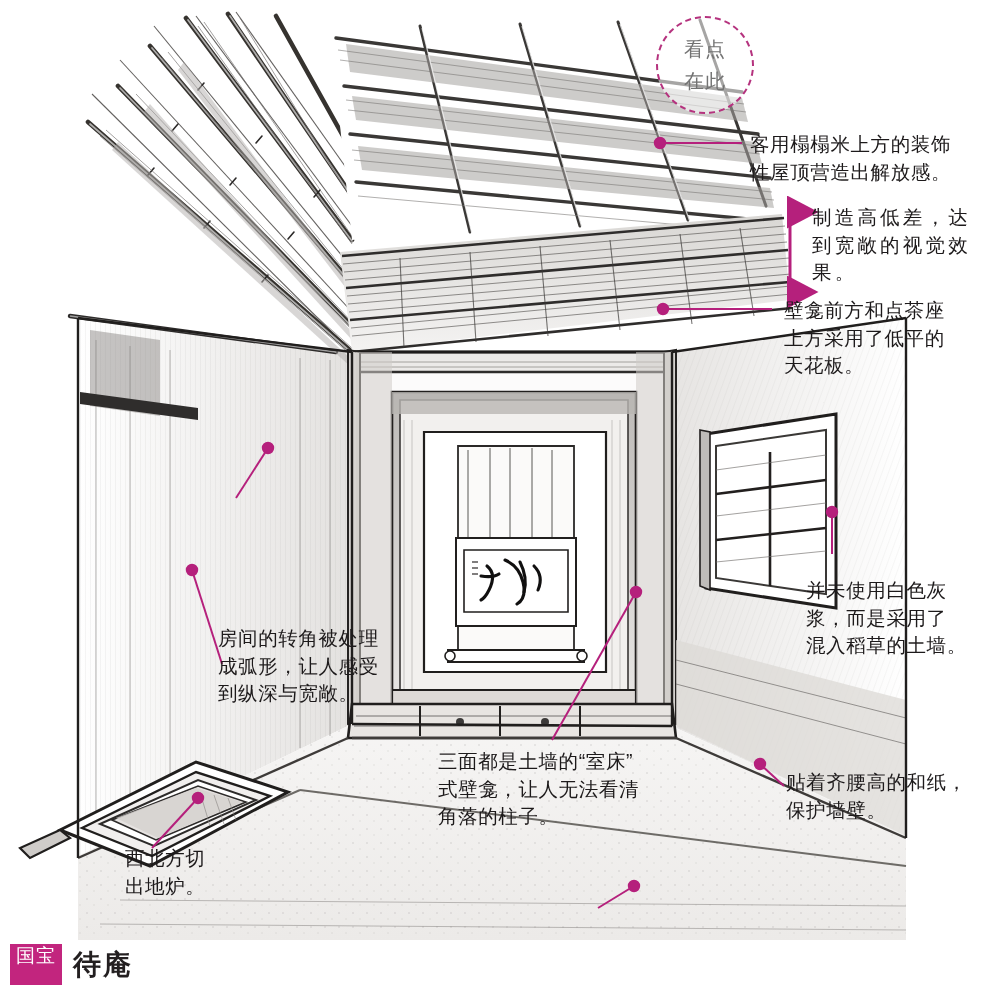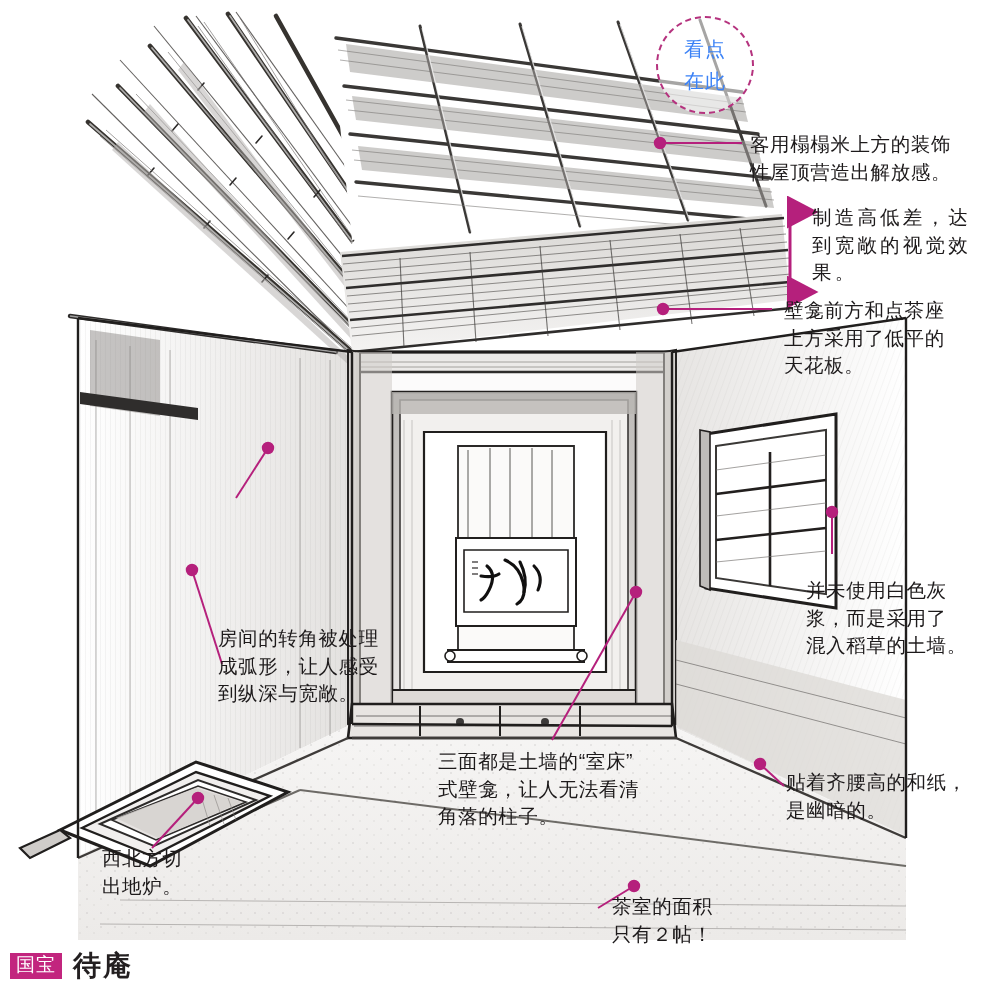--- a/index.html
+++ b/index.html
@@ -22,33 +22,33 @@
     color:#1d1a1b;
     white-space:pre-line;
   }
   .note.sp{letter-spacing:3.2px;}
 
   
   .focus-bubble{
     position:absolute;left:656px;top:16px;width:94px;height:94px;
     border:2.2px dashed #b5327e;border-radius:50%;
     display:flex;flex-direction:column;align-items:center;justify-content:center;
-    color:#3b82f6;font-size:20px;line-height:1.22;letter-spacing:1px;
+    color:#737373;font-size:20px;line-height:1.22;letter-spacing:1px;
     background:rgba(255,255,255,0.55);
     gap:8px;
   }
   .focus-bubble span{display:block;}
 
   
   .caption{
     position:absolute;left:10px;bottom:14px;display:flex;align-items:center;gap:11px;
   }
   .caption .badge{
     background:#c2257e;color:#ffffff;font-size:19px;letter-spacing:1px;
-    padding:2px 6px 3px 6px;line-height:1.1;
+    padding:2px 6px 18px 6px;line-height:1.1;
   }
   .caption .name{font-size:28px;font-weight:bold;letter-spacing:2px;color:#231f20;}
 </style>
 </head>
 <body>
 
 <div id="stage">
 
   <svg id="sketch" viewBox="0 0 988 999" aria-hidden="true">
     <defs>
@@ -434,35 +434,33 @@
 
   <div class="note" style="left:784px;top:297px;width:204px;">壁龛前方和点茶座
 上方采用了低平的
 天花板。</div>
 
   <div class="note" style="left:806px;top:577px;width:182px;">并未使用白色灰
 浆，而是采用了
 混入稻草的土墙。</div>
 
   <div class="note" style="left:786px;top:769px;width:202px;">贴着齐腰高的和纸，
-是幽暗的。</div>
+保护墙壁。</div>
 
 
   <div class="note" style="left:178px;top:625px;width:200px;margin-left:40px;">房间的转角被处理
 成弧形，让人感受
 到纵深与宽敞。</div>
 
   <div class="note" style="left:438px;top:748px;width:250px;">三面都是土墙的“室床”
 式壁龛，让人无法看清
 角落的柱子。</div>
 
-  <div class="note" style="left:102px;top:845px;width:130px;">西北方切
+  <div class="note" style="left:125px;top:845px;width:130px;">西北方切
 出地炉。</div>
 
-  <div class="note" style="left:612px;top:893px;width:140px;">茶室的面积
-只有２帖！</div>
 
   <div class="caption">
     <span class="badge">国宝</span>
     <span class="name">待庵</span>
   </div>
 
 </div>
 
 </body></html>

